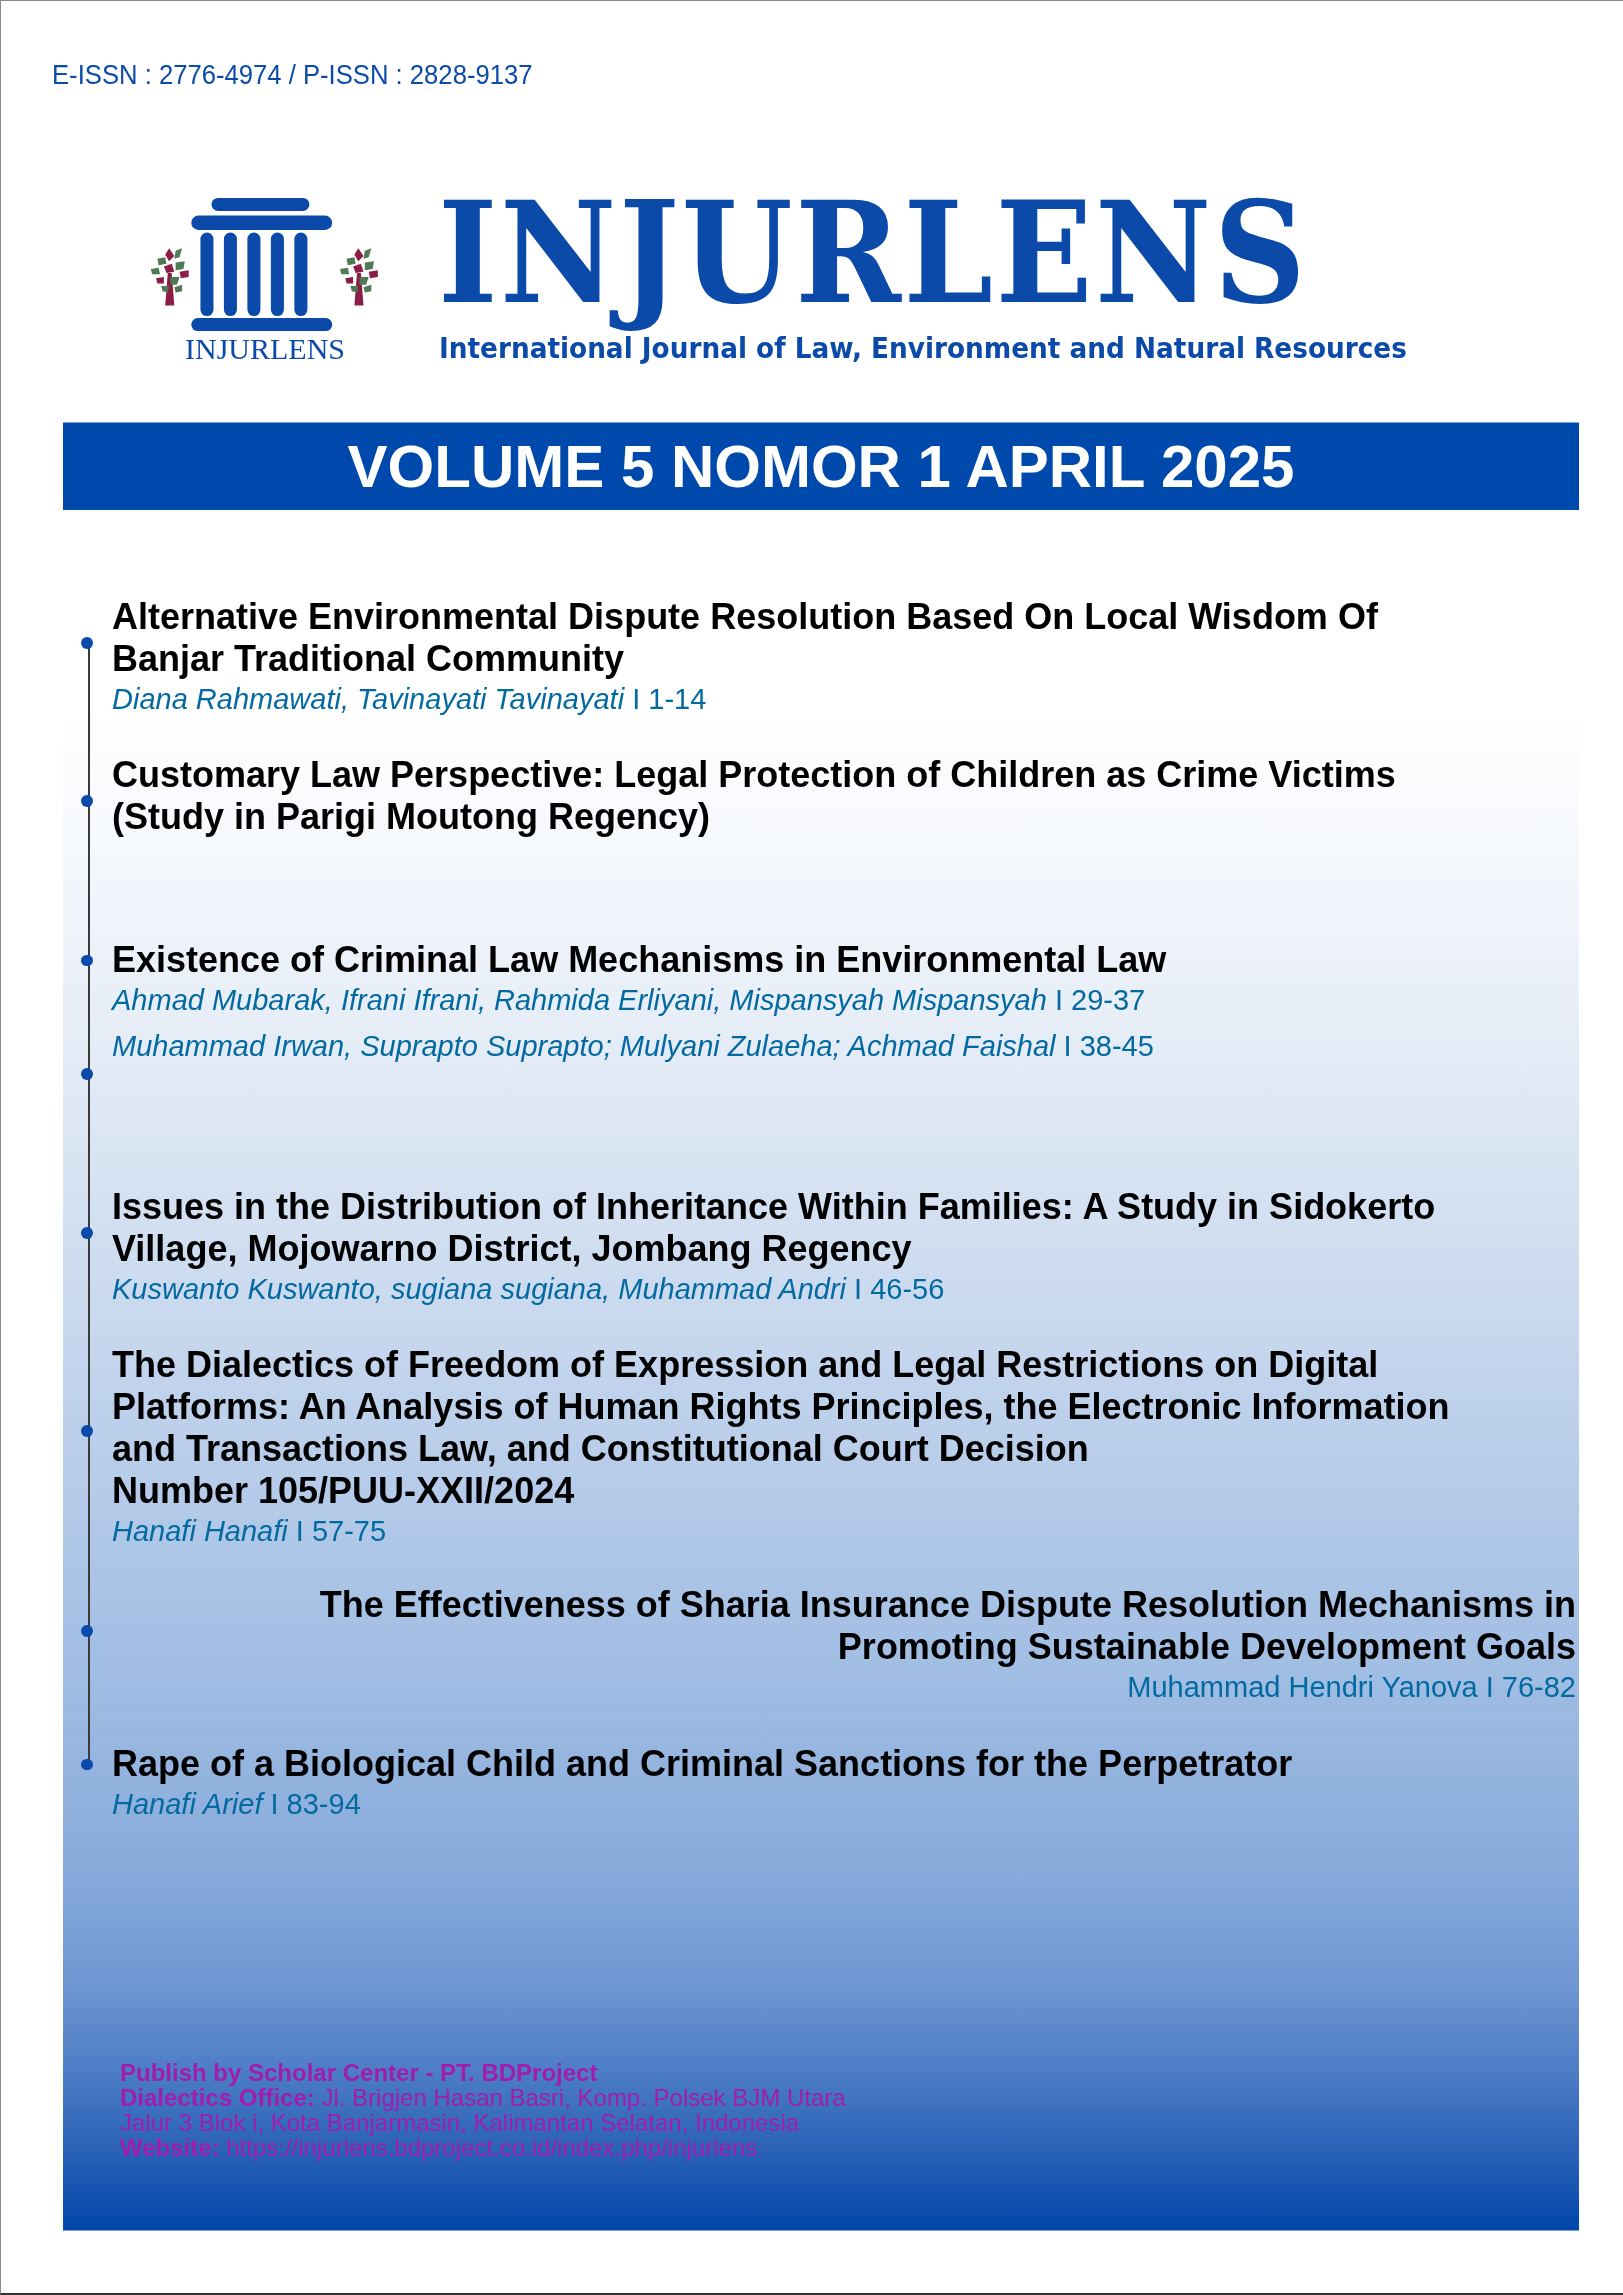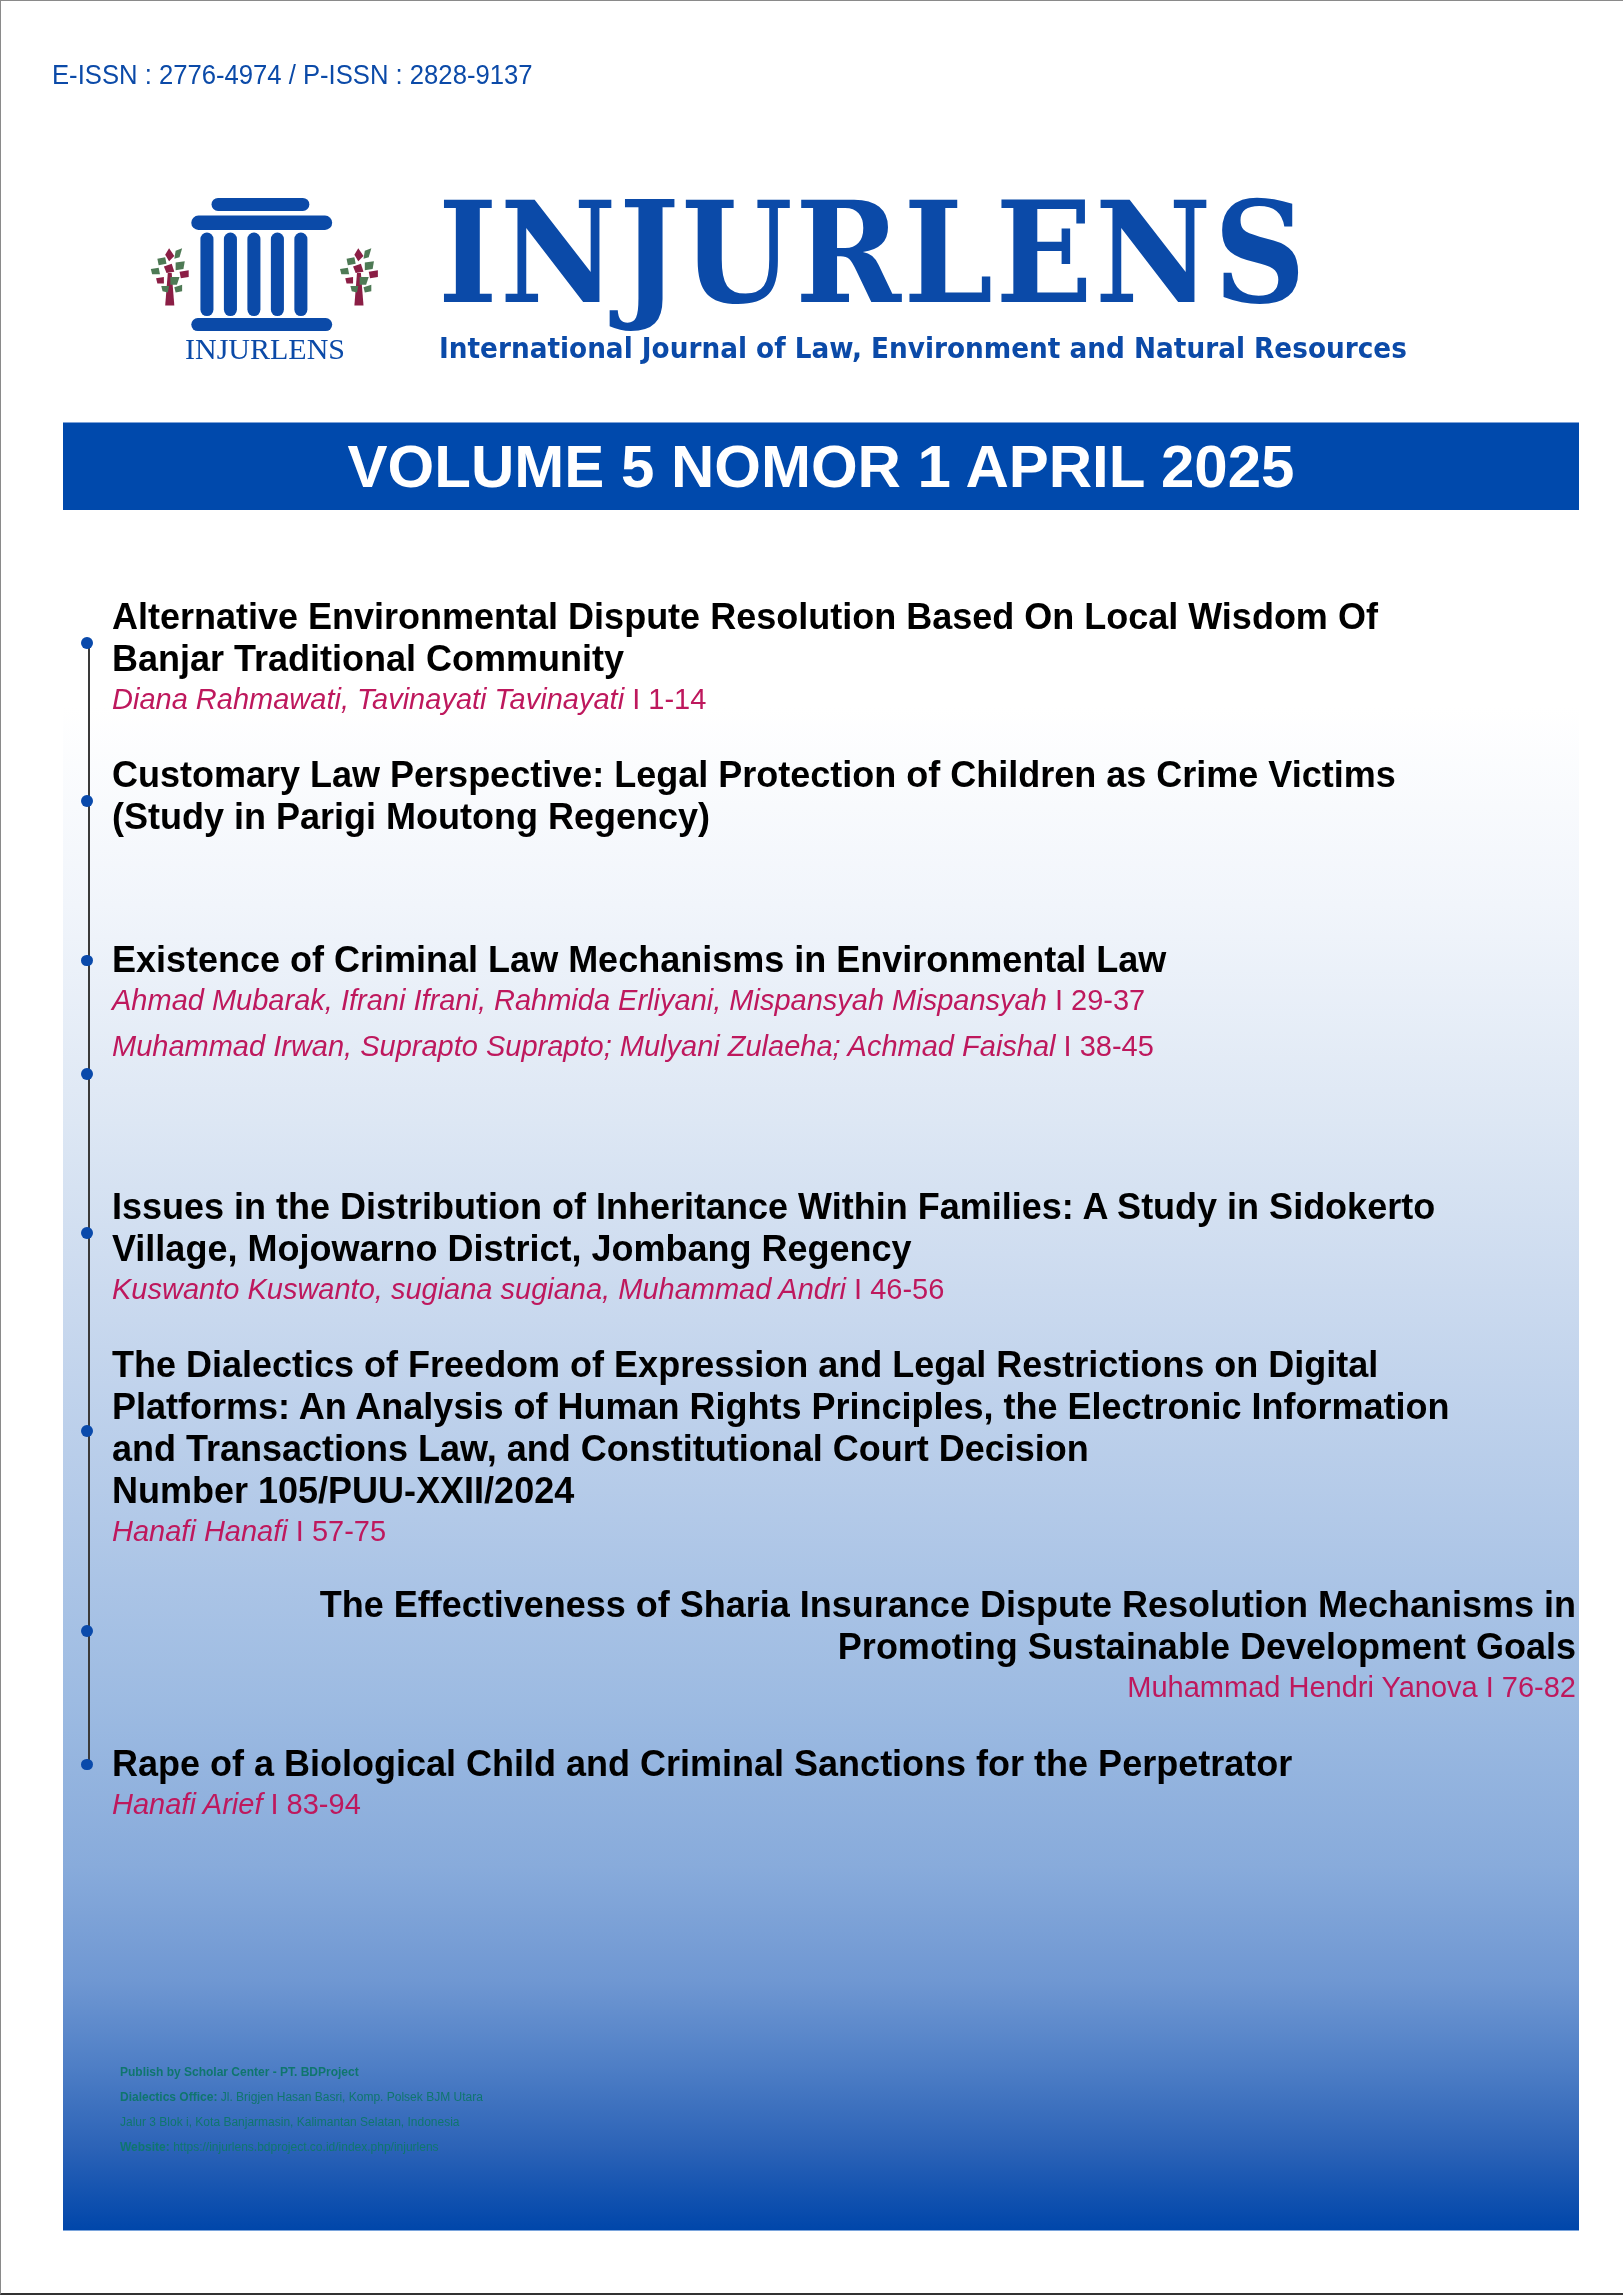--- a/index.html
+++ b/index.html
@@ -70,29 +70,29 @@
       position: absolute; left: -31px; width: 11.8px; height: 11.8px; border-radius: 50%;
       background: #0a4aab;
     }
     .article .title {
       font-family: "Liberation Sans", sans-serif; font-weight: bold;
       font-size: 36px; line-height: 42px; color: #000000;
       white-space: pre-line;
     }
     .article .authors {
       font-family: "Liberation Sans", sans-serif; font-size: 29px; line-height: 38px;
-      color: #be185d;
+      color: #0369a1;
     }
     .article .authors .names { font-style: italic; }
     .article .authors .names.upright { font-style: normal; }
 
     .footer {
       position: absolute; left: 120px; top: 2060px; width: 915px;
-      font-family: "Liberation Sans", sans-serif; font-size: 12px; line-height: 25px;
-      color: #0f766e;
+      font-family: "Liberation Sans", sans-serif; font-size: 24px; line-height: 25px;
+      color: #a21caf;
     }
     .footer .b { font-weight: bold; }
   </style>
 </head>
 <body>
 
 <div class="page-frame"></div>
 
 <div class="issn">E-ISSN : 2776-4974 / P-ISSN : 2828-9137</div>
 

